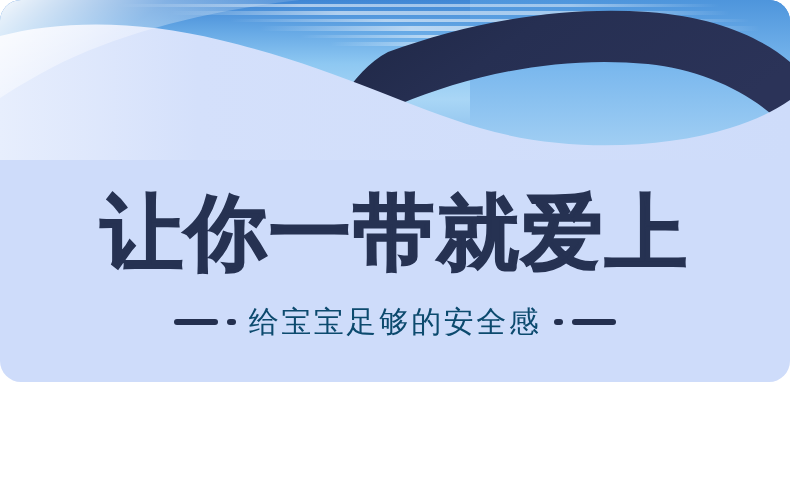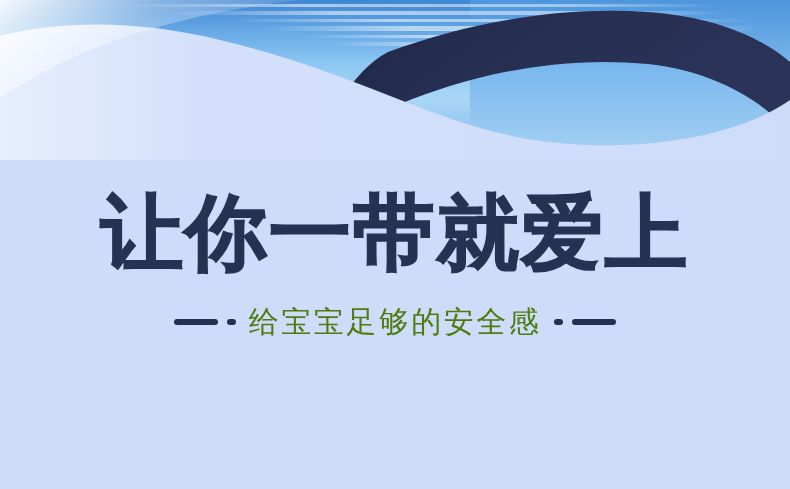--- a/index.html
+++ b/index.html
@@ -7,23 +7,24 @@
     padding: 0;
     background: #ffffff;
   }
   body {
     font-family: "Liberation Sans", "DejaVu Sans", sans-serif;
   }
 
   #banner {
     position: relative;
     width: 790px;
-    height: 489px;
+    height: 382px;
     overflow: hidden;
     background: #cedcfa;
+    border-radius: 21px;
   }
 
   
   #wave-art {
     position: absolute;
     top: 0;
     left: 0;
     width: 790px;
     height: 160px;
     display: block;
@@ -79,21 +80,21 @@
     border-radius: 3px;
     background: #24304f;
     flex: none;
   }
 
   #subtitle {
     font-size: 30px;
     line-height: 1;
     font-weight: 400;
     letter-spacing: 2.5px;
-    color: #4d7c0f;
+    color: #0c4a6e;
     margin: 0 4px;
   }
 </style>
 </head>
 <body>
 
 <div id="banner">
 
   <svg id="wave-art" viewBox="0 0 790 160" preserveAspectRatio="none" xmlns="http://www.w3.org/2000/svg">
     <defs>

